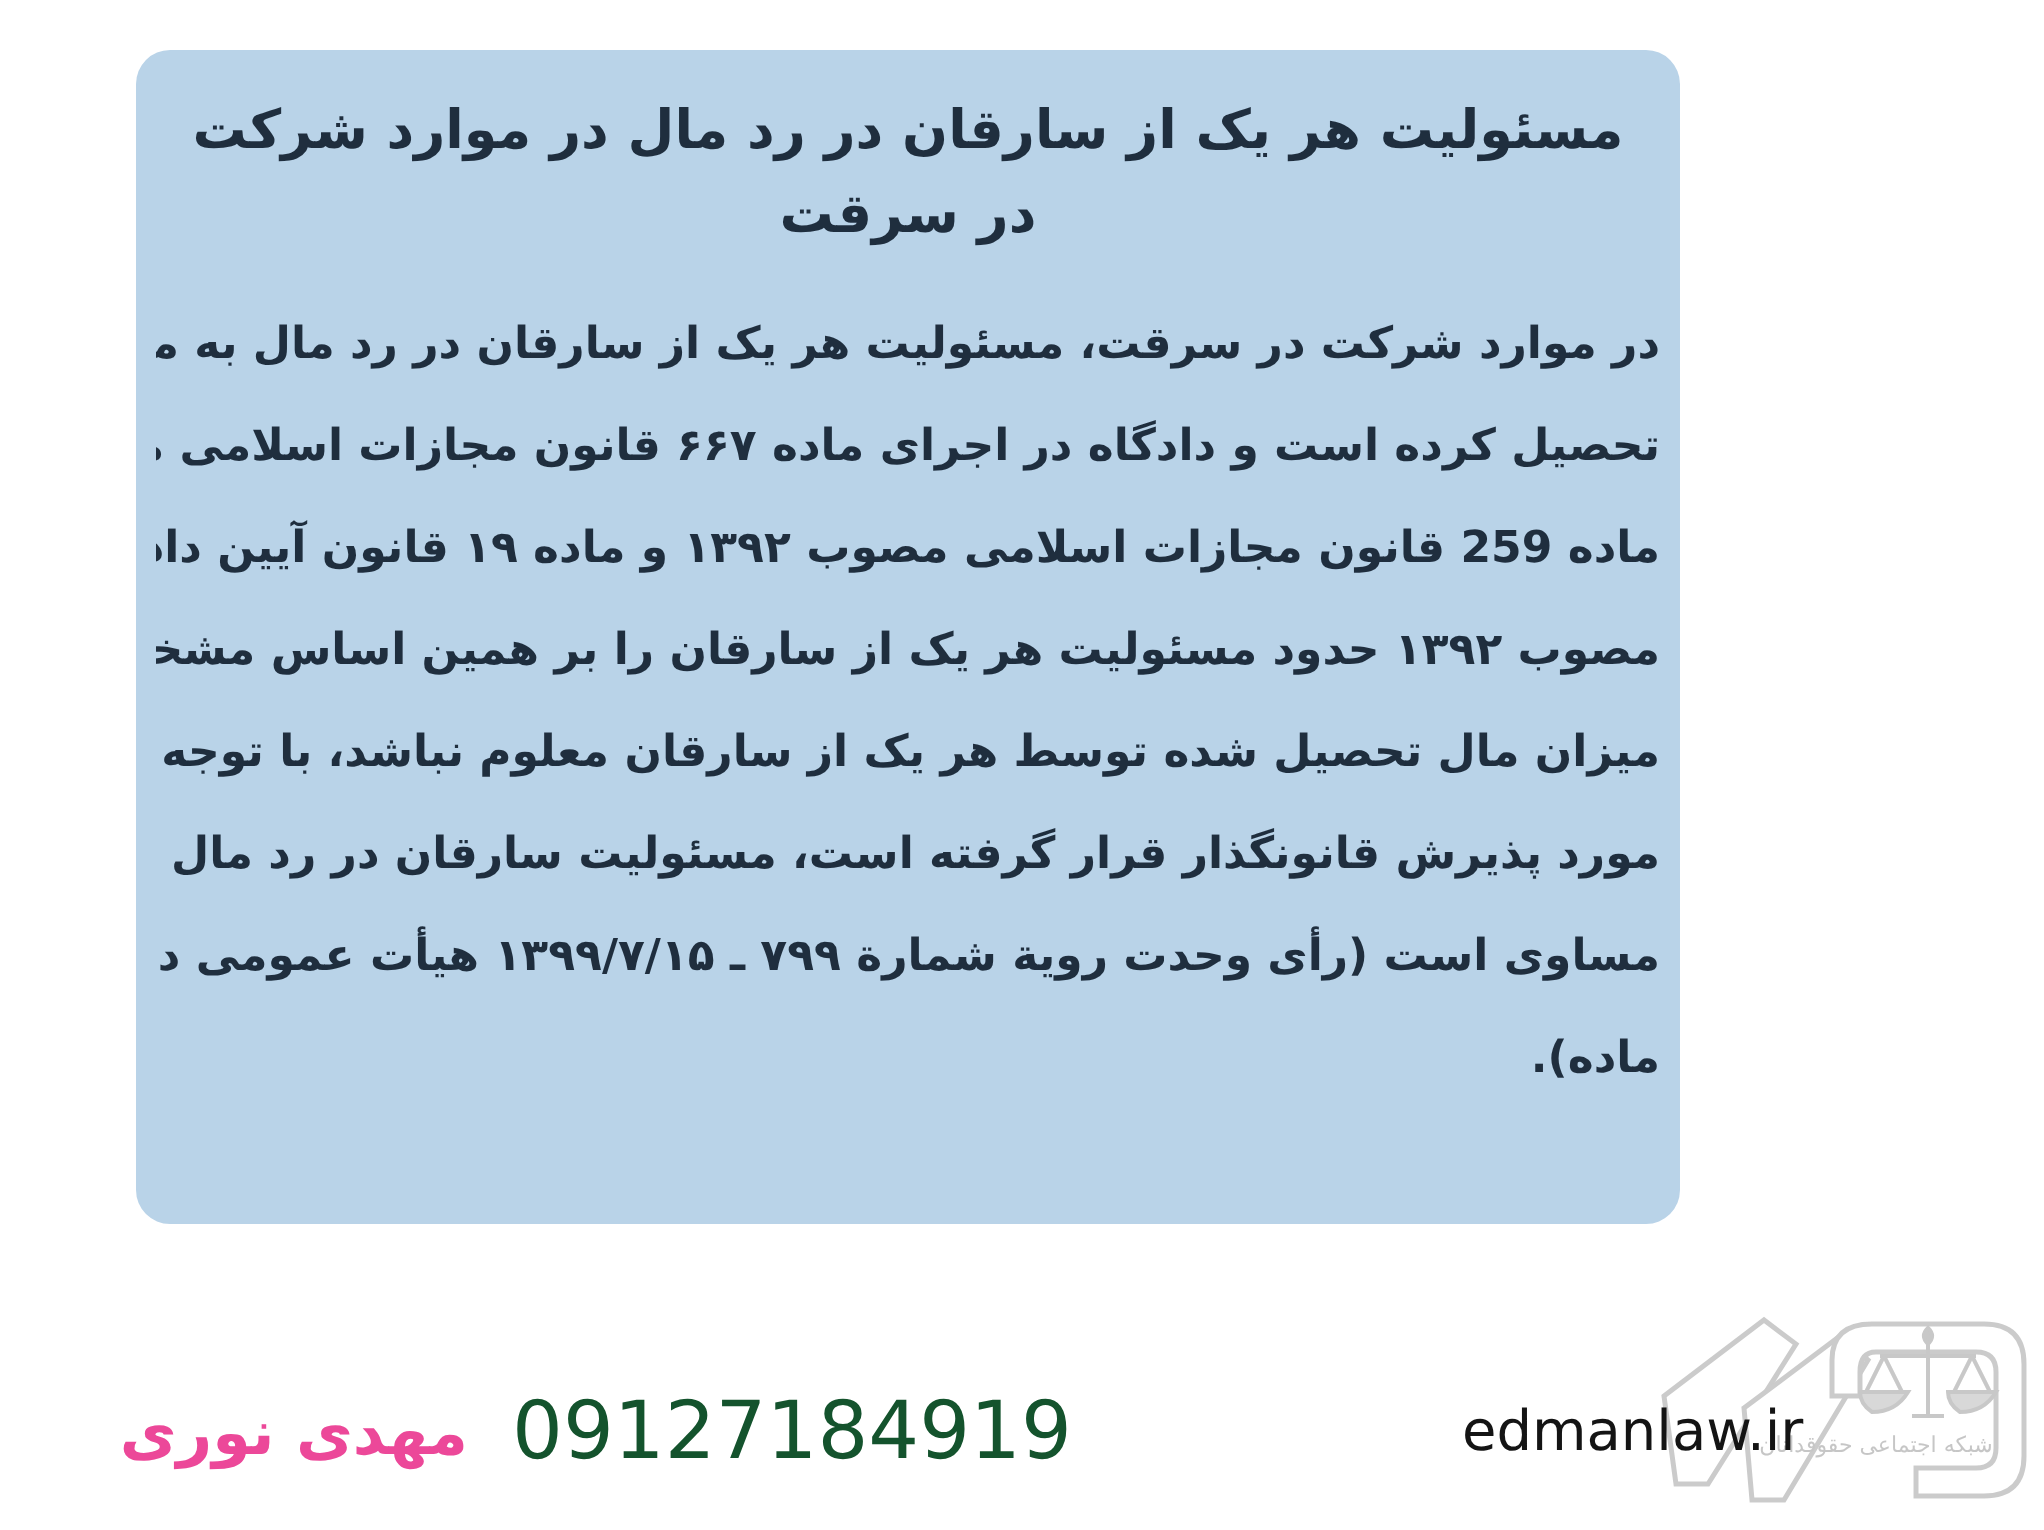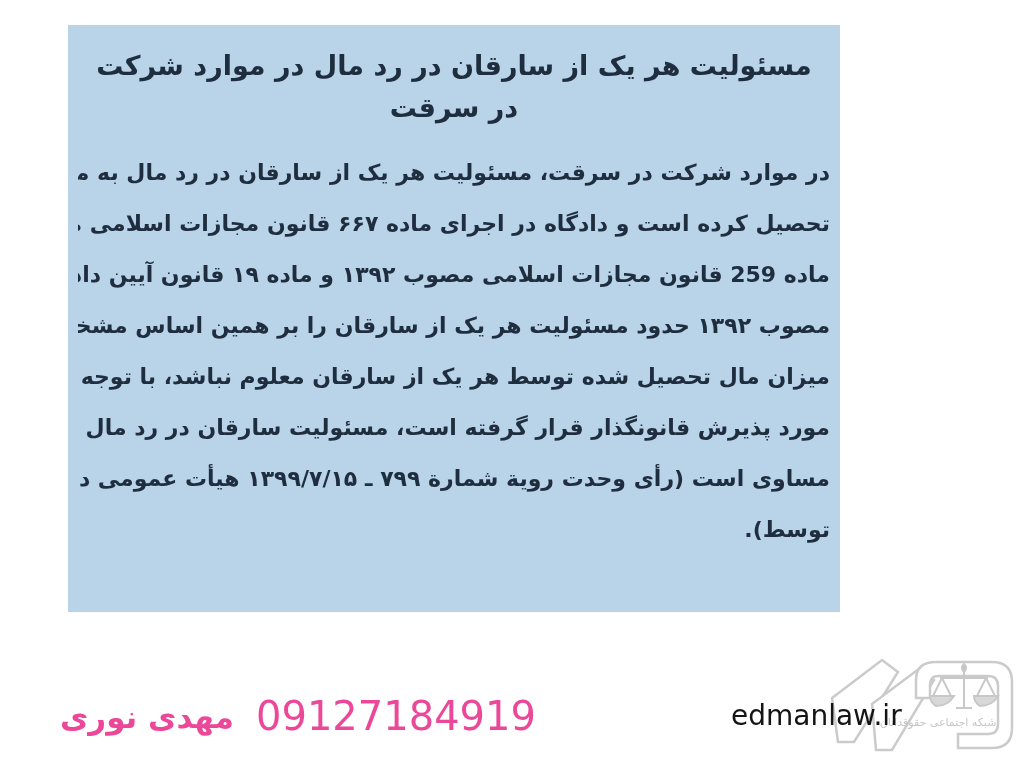--- a/index.html
+++ b/index.html
@@ -6,40 +6,40 @@
   body{
     width:1022px;height:765px;background:#ffffff;position:relative;overflow:hidden;
     font-family:"DejaVu Sans", sans-serif;
   }
   .page{position:relative;width:1022px;height:765px;background:#ffffff;}
 
   
   .panel{
     position:absolute;left:68px;top:25px;width:772px;height:587px;
     direction:rtl;unicode-bidi:embed;
-    box-sizing:border-box;padding:0 10px;
+    box-sizing:border-box;padding:0 10px;border-radius:17px;
   }
   .doc-title{
     margin-top:20px;height:42px;line-height:42px;
     text-align:center;font-weight:bold;font-size:27px;
   }
   .doc-body{margin-top:60px;font-weight:bold;font-size:22px;}
   .body-line{
     height:51px;line-height:51px;white-space:nowrap;overflow:hidden;
     text-align:justify;text-align-last:justify;-moz-text-align-last:justify;
   }
   .body-line.last{text-align:right;text-align-last:right;-moz-text-align-last:right;}
 
   
   .footer-name{
     position:absolute;left:52px;top:699px;width:182px;
     direction:rtl;font-weight:bold;font-size:31px;color:#ec4899;white-space:nowrap;
   }
   .footer-phone{
-    position:absolute;left:256px;top:693px;font-size:40px;color:#ec4899;
+    position:absolute;left:256px;top:693px;font-size:40px;color:#14532d;
     letter-spacing:0px;white-space:nowrap;
   }
   .footer-site{
     position:absolute;left:731px;top:699px;font-size:28px;font-weight:normal;color:#141414;
     white-space:nowrap;z-index:3;
   }
   .watermark{
     position:absolute;left:820px;top:646px;width:200px;height:118px;z-index:2;
     opacity:0.95;
   }
@@ -52,21 +52,21 @@
   <div class="panel" style="background: rgb(185, 211, 232); color: rgb(31, 46, 62);">
     <div class="doc-title">مسئولیت  هر یک از سارقان در رد مال در موارد شرکت در سرقت</div>
     <div class="doc-body">
         <div class="body-line">در موارد شرکت در سرقت، مسئولیت هر یک از سارقان در رد مال به میزان مالی است که</div>
         <div class="body-line">تحصیل کرده است و دادگاه در اجرای ماده ۶۶۷ قانون مجازات اسلامی مصوب ۱۳۷۵ و</div>
         <div class="body-line">ماده 259 قانون مجازات اسلامی مصوب ۱۳۹۲ و ماده ۱۹ قانون آیین دادرسی کیفری</div>
         <div class="body-line">مصوب ۱۳۹۲ حدود مسئولیت هر یک از سارقان را بر همین اساس مشخص می کند و اگر</div>
         <div class="body-line">میزان مال تحصیل شده توسط هر یک از سارقان معلوم نباشد، با توجه به اصل تساوی</div>
         <div class="body-line">مورد پذیرش قانونگذار قرار گرفته است، مسئولیت سارقان در رد مال مسروقه به طور</div>
         <div class="body-line">مساوی است (رأی وحدت  رویة شمارة ۷۹۹ ـ ۱۳۹۹/۷/۱۵ هیأت  عمومی دیوان  عالی</div>
-        <div class="body-line last">توسط).</div>
+        <div class="body-line last">ماده).</div>
       </div>
   </div>
 
   <svg class="watermark" viewBox="0 0 200 118" xmlns="http://www.w3.org/2000/svg">
     <g stroke="#c9c9c9" stroke-width="2.5" fill="#ffffff">
 
       <polygon points="12,52 62,14 78,26 34,96 18,96"></polygon>
       <polygon points="52,58 100,22 114,34 72,104 56,104"></polygon>
 
       <path d="M96 34 Q96 16 116 16 L172 16 Q192 16 192 36 L192 82 Q192 102 172 102 L138 102 L138 88 L168 88 Q178 88 178 78 L178 40 Q178 30 168 30 L118 30 Q110 30 110 40 L110 52 L96 52 Z" fill="#ffffff"></path>

